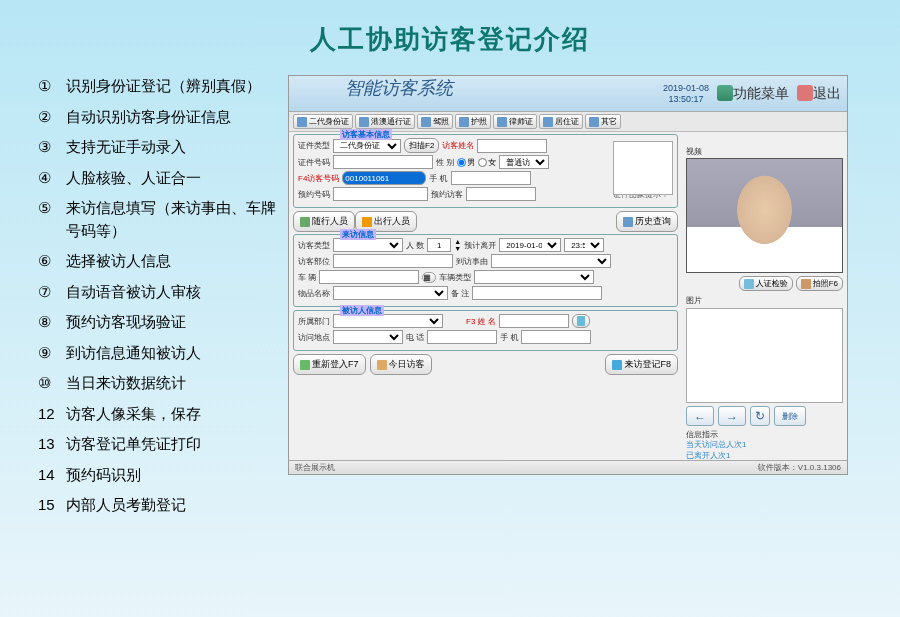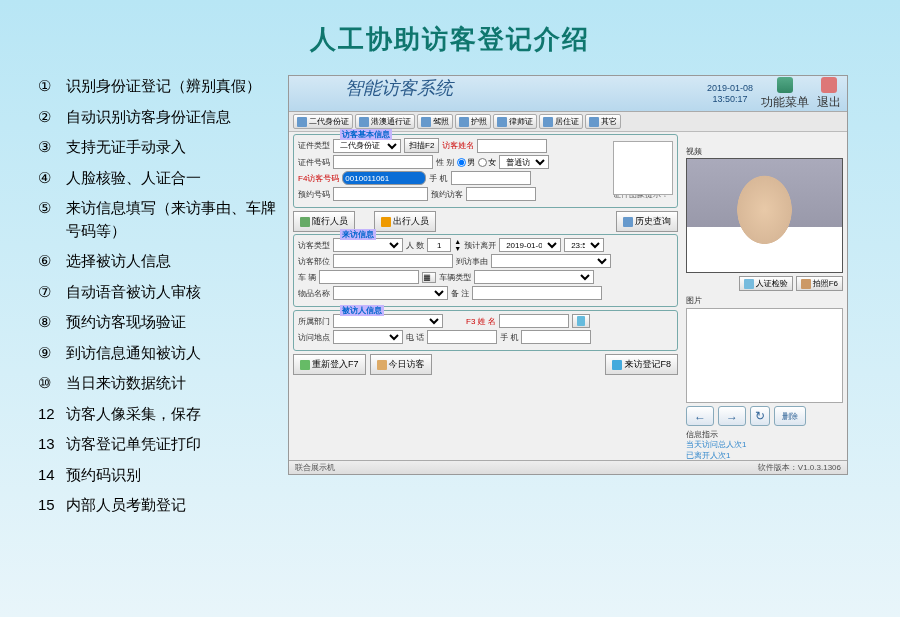--- a/index.html
+++ b/index.html
@@ -7,38 +7,38 @@
 .page-title { text-align: center; font-size: 26px; font-weight: bold; color: #0f766e; padding: 22px 0 18px; letter-spacing: 2px; }
 .content { display: flex; padding: 0 24px 0 38px; }
 .feature-list { width: 250px; font-size: 15px; color: #000; }
 .feature-list li { list-style: none; margin-bottom: 8px; line-height: 1.5; display: flex; }
 .feature-list .num { display: inline-block; width: 28px; flex-shrink: 0; }
 .app-window { width: 560px; height: 400px; background: #f0f0f0; border: 1px solid #999; font-size: 9px; position: relative; }
 .app-header { background: linear-gradient(to bottom, #d4e8f5 0%, #b8d8ed 100%); height: 36px; display: flex; justify-content: space-between; padding: 0 6px; border-bottom: 1px solid #aaa; }
 .app-logo { font-size: 18px; font-family: KaiTi, serif; font-style: italic; color: #2a5a8a; margin-left: 50px; }
 .app-header-right { display: flex; align-items: center; gap: 8px; }
 .app-datetime { color: #1a4a7a; font-size: 9px; text-align: center; line-height: 1.2; }
-.header-btn { display: flex; flex-direction: column; align-items: center; font-size: 12px; color: #333; cursor: pointer; }
+.header-btn { display: flex; align-items: center; font-size: 14px; color: #333; cursor: pointer; }
 .header-btn .ico { width: 16px; height: 16px; background: #d77; border-radius: 3px; margin-bottom: 1px; }
 .header-btn.menu .ico { background: linear-gradient(#5a8, #386); }
 .toolbar { background: #e8e8e8; height: 20px; display: flex; align-items: center; gap: 2px; padding: 2px 4px; border-bottom: 1px solid #bbb; }
 .tool-btn { display: flex; align-items: center; gap: 2px; padding: 1px 3px; background: linear-gradient(#fff,#ddd); border: 1px solid #aaa; border-radius: 2px; font-size: 8px; cursor: pointer; }
 .tool-btn .ti { width: 10px; height: 10px; background: #69c; border-radius: 1px; }
 .app-body { display: flex; height: calc(100% - 56px - 14px); }
 .left-col { flex: 1; padding: 2px 4px; }
 .right-col { width: 165px; padding: 2px 4px; margin-top: 12px; }
 .group { border: 1px solid #7aa; border-radius: 3px; margin-bottom: 3px; padding: 3px 4px 4px; position: relative; }
 .group-title { position: absolute; top: -6px; left: 6px; background: #c4b5fd; color: #06c; font-size: 8px; padding: 0 2px; font-weight: bold; margin-left: 40px; }
 .row { display: flex; align-items: center; margin-bottom: 2px; gap: 3px; }
 .lbl { font-size: 8px; color: #333; white-space: nowrap; }
 .lbl.red { color: #c00; }
 .inp { border: 1px solid #999; height: 14px; font-size: 8px; padding: 0 2px; background: #fff; }
 .inp.sel { background: #fff; }
 .inp.hl { background: #0a6dd6; color: #fff; border-radius: 6px; }
-.btn { background: linear-gradient(#fff,#e0e0e0); border: 1px solid #999; border-radius: 0; font-size: 8px; padding: 1px 4px; cursor: pointer; display: inline-flex; align-items: center; gap: 2px; }
+.btn { background: linear-gradient(#fff,#e0e0e0); border: 1px solid #999; border-radius: 6px; font-size: 8px; padding: 1px 4px; cursor: pointer; display: inline-flex; align-items: center; gap: 2px; }
 .btn .bi { width: 10px; height: 10px; background: #6a6; border-radius: 1px; }
 .btn.big { padding: 3px 6px; font-size: 9px; }
 .radio { display: inline-flex; align-items: center; gap: 1px; font-size: 8px; }
 .radio input { width: 9px; height: 9px; }
 .video-box { width: 100%; height: 115px; background: #333; border: 1px solid #555; position: relative; overflow: hidden; }
 .video-box .face { position: absolute; inset: 0; background: radial-gradient(ellipse 60px 75px at 50% 45%, #e8c9a8 0%, #d8b898 45%, transparent 46%), linear-gradient(#aab 0%, #99a 60%, #fff 60%, #fff 100%); }
 .video-label { font-size: 8px; color: #333; margin-bottom: 1px; }
 .video-btns { display: flex; gap: 3px; margin-top: 3px; justify-content: flex-end; }
 .photo-area { border: 1px solid #aaa; height: 95px; background: #fff; margin-top: 2px; }
 .nav-btns { display: flex; gap: 4px; margin-top: 3px; align-items: center; }
@@ -201,21 +201,21 @@
           <div class="row">
             <span class="lbl">预约号码</span>
             <input class="inp" style="width: 95px;">
             <span class="lbl">预约访客</span>
             <input class="inp" style="width: 70px;">
             <span class="cert-hint" style="margin-left:auto;margin-right:4px">证件图象提示！</span>
           </div>
         </div>
 
         <div class="action-row">
-          <div style="display:flex;gap:19px">
+          <div style="display:flex;gap:0">
             <button class="btn big">
                 <span class="bi"></span>
                 <span>随行人员</span>
               </button>
             <button class="btn big">
                 <span class="bi" style="background:#e90"></span>
                 <span>出行人员</span>
               </button>
           </div>
           <button class="btn big">

